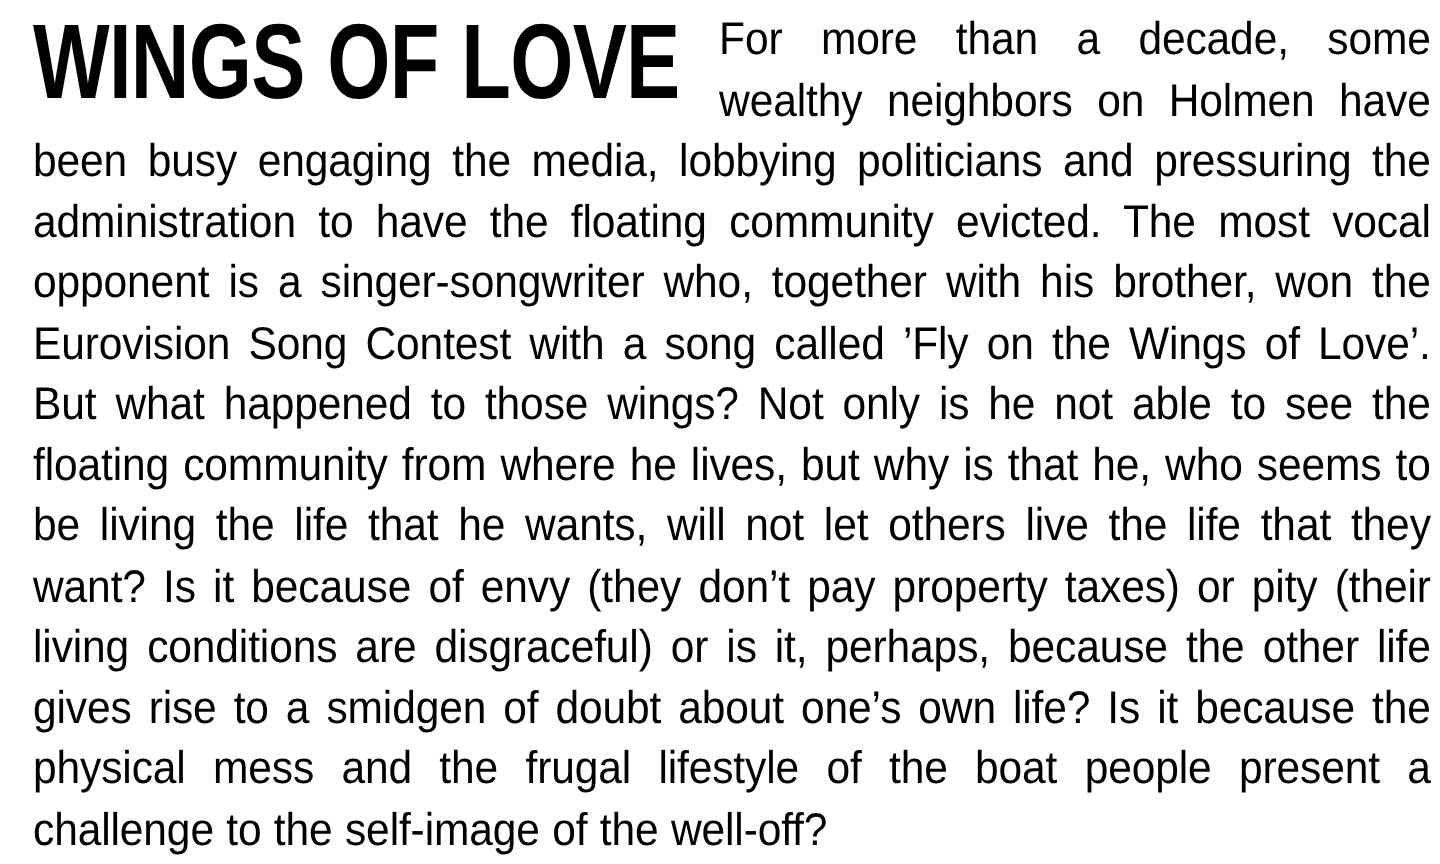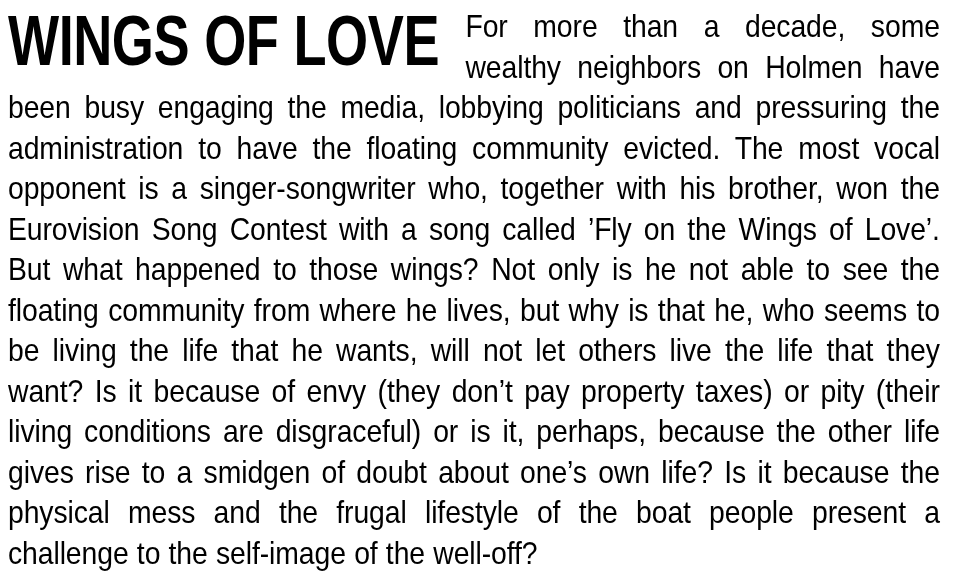--- a/index.html
+++ b/index.html
@@ -11,21 +11,21 @@
     width: 960px;
     height: 576px;
     overflow: hidden;
     font-family: "Liberation Sans", sans-serif;
   }
   .page {
     position: relative;
     width: 960px;
     height: 576px;
     box-sizing: border-box;
-    padding: 6px 14px 0 8px;
+    padding: 6px 14px 0 22px;
     background: #ffffff;
   }
   .article {
     color: #000000;
     font-family: "Liberation Sans Narrow", "Liberation Sans", sans-serif;
     font-size: 30.5px;
     line-height: 40.5px;
     text-align: justify;
     text-justify: inter-word;
     letter-spacing: -0.1px;

